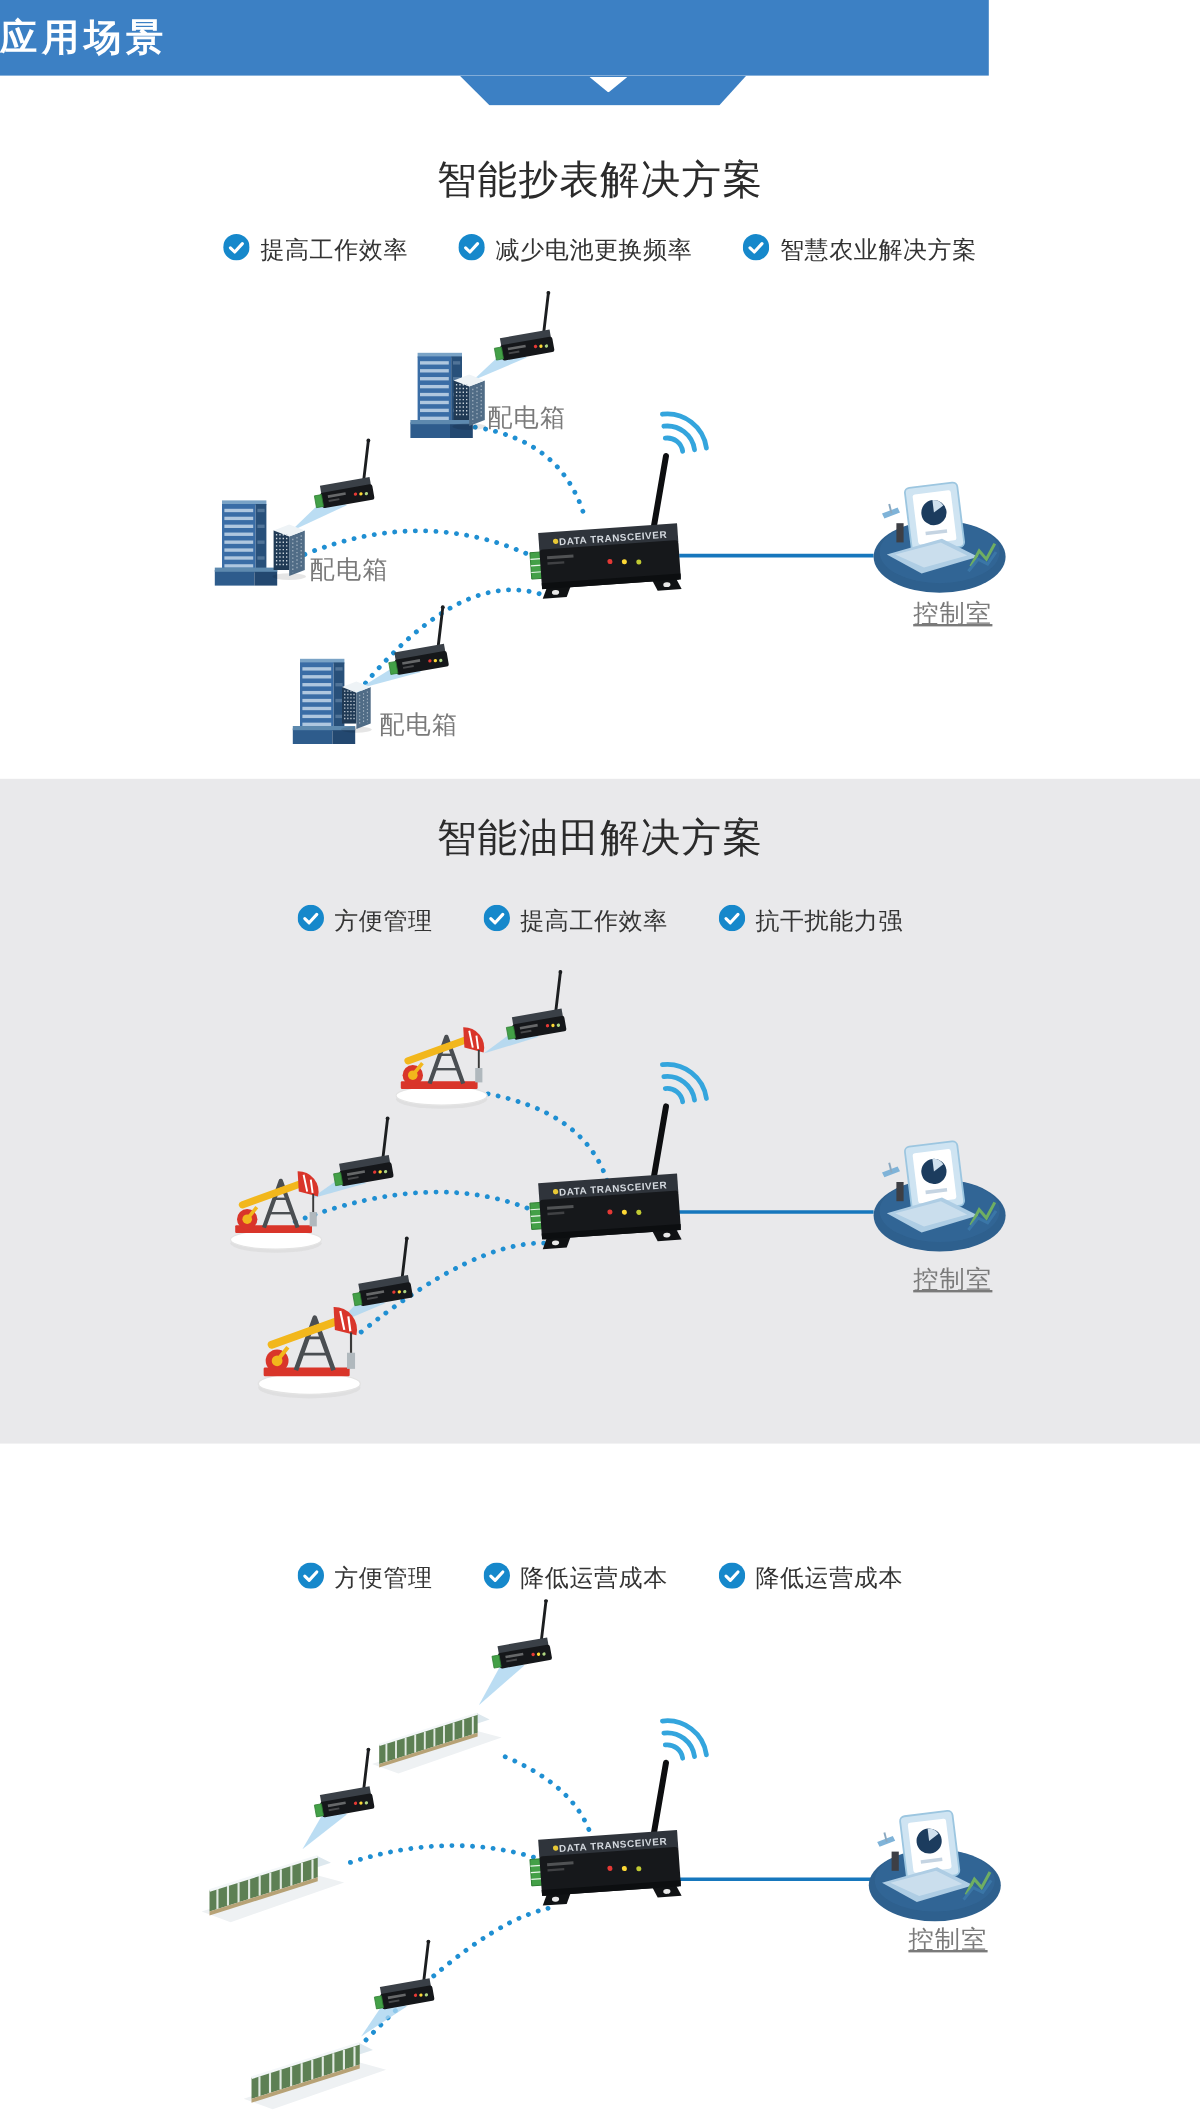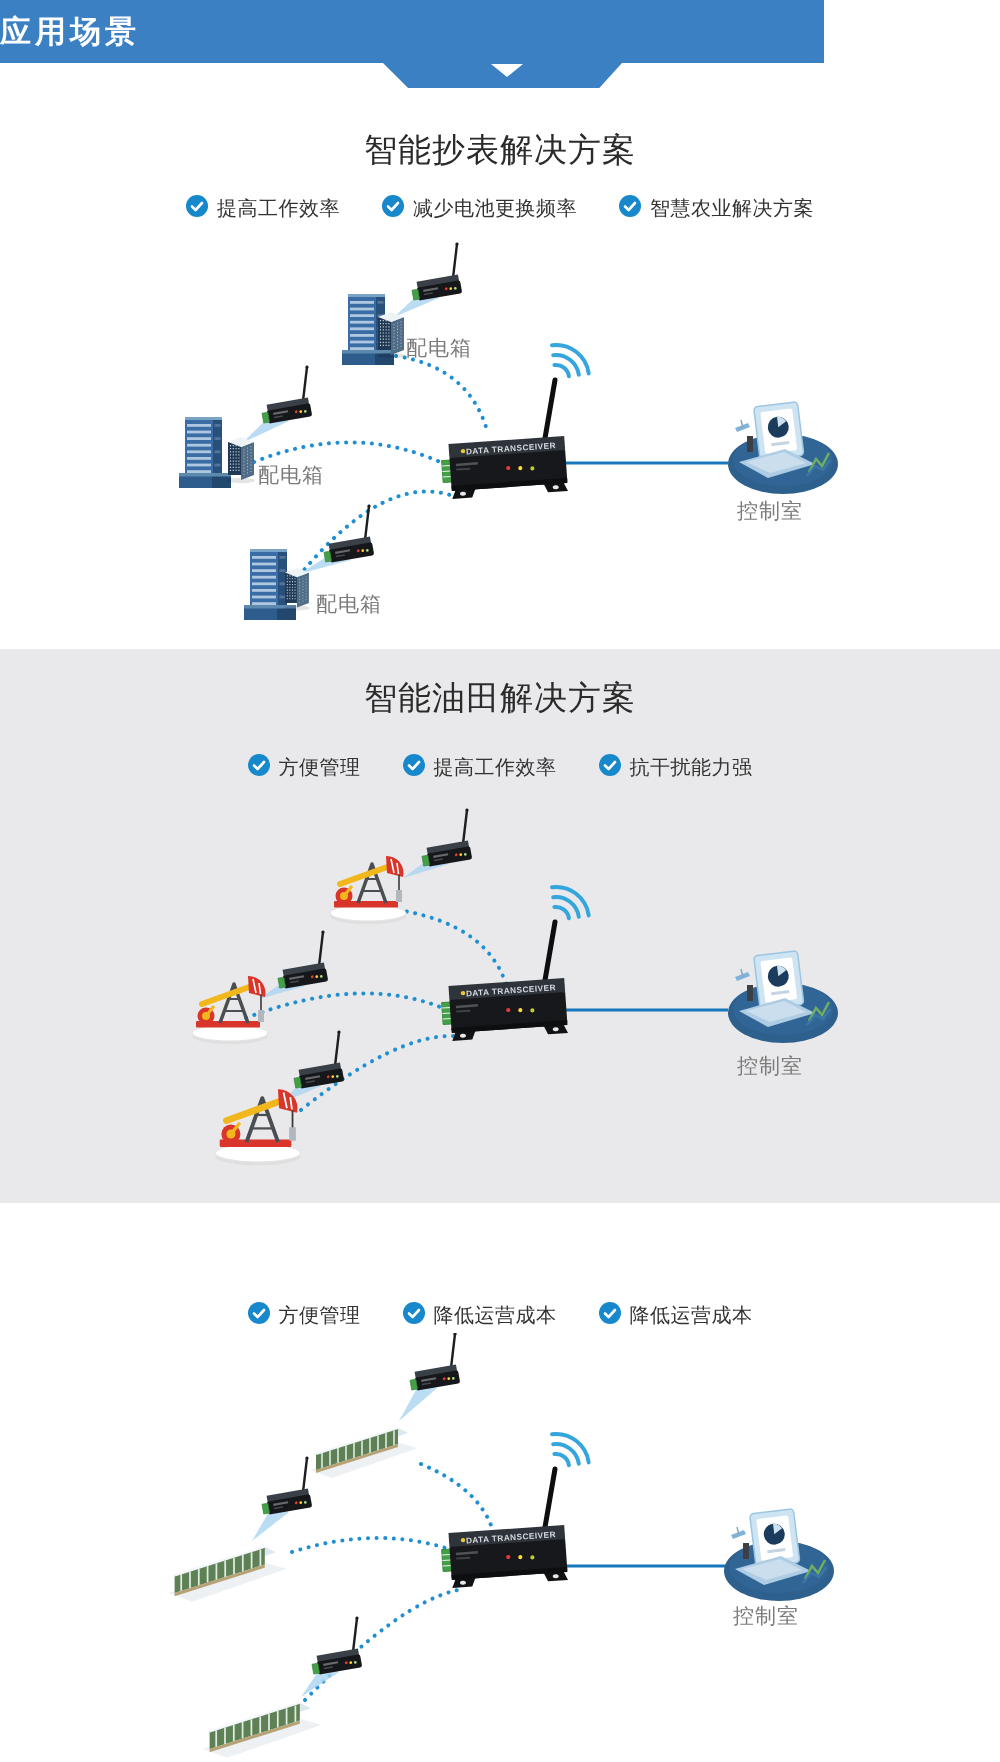--- a/index.html
+++ b/index.html
@@ -20,21 +20,21 @@
   
   .gray-band{left:0;top:649px;width:1000px;height:554px;background:#E9E9EB;}
   .sec-title{left:0;width:1000px;text-align:center;font-size:33px;font-weight:500;
     color:#2b2b2b;letter-spacing:1px;margin:0;}
   .bullets{left:0;width:1000px;display:flex;justify-content:center;gap:42px;}
   .bullet{display:flex;align-items:flex-start;gap:9px;}
   .bullet span{font-size:20px;color:#333333;letter-spacing:0.5px;}
   .chk{width:22px;height:22px;flex:0 0 22px;}
   .diagram{left:0;width:1000px;display:block;}
   .icon-label{font-size:21px;color:#7a7a7a;letter-spacing:1px;white-space:nowrap;}
-  .ctrl-label{width:90px;text-align:left;}
+  .ctrl-label{width:90px;text-align:right;text-decoration:underline;}
 </style>
 </head>
 <body>
 
 <div class="page">
 
   <svg width="0" height="0" style="position:absolute" aria-hidden="true">
     <defs>
       <g id="check">
         <circle cx="11" cy="11" r="11" fill="#1688CB"></circle>

